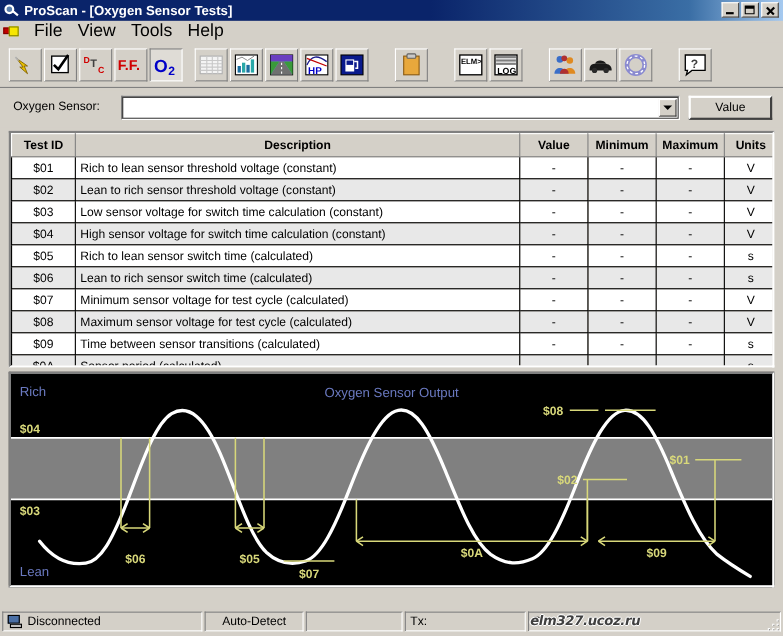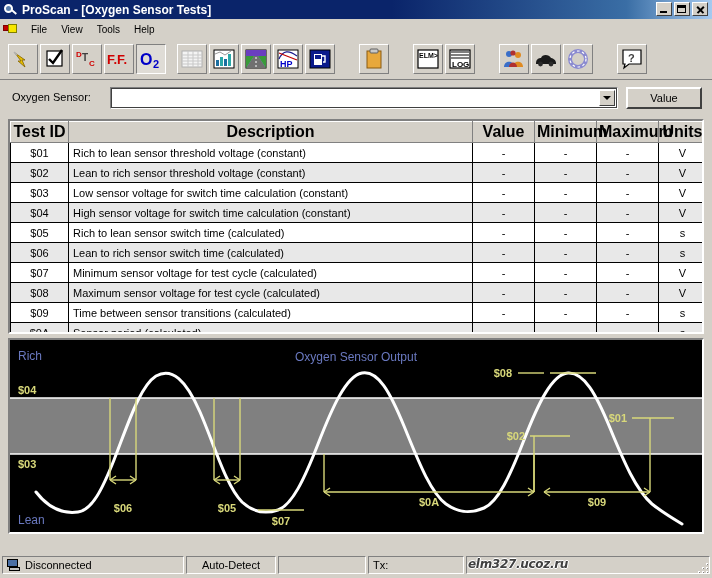--- a/index.html
+++ b/index.html
@@ -70,21 +70,21 @@
   .menubar {
     position: absolute; left: 0; top: 19px; width: 712px; height: 20px;
     background: #d4d0c8; display: flex; align-items: center; padding-left: 3px;
   }
   .mdi-icon {
     width: 16px; height: 14px; margin-right: 5px; position: relative; flex: none;
   }
   .mdi-icon .r { position: absolute; width: 6px; height: 6px; background: #c00000; left: 0; top: 3px; border: 1px solid #800000;}
   .mdi-icon .y { position: absolute; width: 9px; height: 9px; background: #f7e600; left: 5px; top: 2px; border: 1px solid #808000; }
   .menu-item {
-    padding: 2px 7px; font-size: 10px; color: #000; cursor: default;
+    padding: 2px 7px; font-size: 16px; color: #000; cursor: default;
   }
 
   
   .toolbar {
     position: absolute; left: 0; top: 39px; width: 712px; height: 41px;
     background: #d4d0c8; border-bottom: 1px solid #808080;
     display: flex; align-items: center; padding-left: 8px;
   }
   .tbtn {
     width: 30px; height: 30px; margin-right: 2px;
@@ -146,21 +146,21 @@
     border: 2px solid; border-color: #808080 #ffffff #ffffff #808080;
     overflow: hidden;
   }
   table.grid {
     border-collapse: collapse; width: 692px;
     font-size: 11px; table-layout: fixed;
   }
   table.grid th {
     background: #d4d0c8; height: 21px;
     border: 1px solid; border-color: #ffffff #808080 #808080 #ffffff;
-    font-weight: bold; font-size: 16px; color: #000;
+    font-weight: bold; font-size: 11px; color: #000;
     padding: 0 2px;
   }
   table.grid td {
     height: 20px; border: 1px solid #000000;
     padding: 0 4px; color: #000; background: #ffffff;
     white-space: nowrap; overflow: hidden;
   }
   table.grid tr.alt td { background: #e8e8e8; }
   td.c { text-align: center; }
 
@@ -182,21 +182,21 @@
   .spanel {
     height: 18px; background: #d4d0c8;
     border: 1px solid; border-color: #808080 #ffffff #ffffff #808080;
     display: flex; align-items: center; padding: 0 4px;
     font-size: 11px; color: #000; overflow: hidden; position: relative;
   }
   .sp1 { width: 182px; }
   .sp2 { width: 115px; }
   .sp3 { width: 90px; justify-content: center; }
   .sp4 { width: 88px; }
-  .sp5 { width: 96px; }
+  .sp5 { width: 110px; }
   .sp6 { flex: 1; }
   .pc-icon { width: 13px; height: 12px; position: relative; margin-right: 5px; flex:none;}
   .pc-icon .scr { position: absolute; left: 0; top: 0; width: 11px; height: 8px; background: #4a6fa5; border: 1px solid #000; }
   .pc-icon .base { position: absolute; left: 2px; top: 8px; width: 11px; height: 4px; background: #c0c0c0; border: 1px solid #000; }
   .car-icon { width: 16px; height: 9px; position: relative; margin-right: 5px; flex:none; }
   .car-icon .body { position: absolute; left: 0; top: 2px; width: 16px; height: 5px; background: #cc0000; border-radius: 5px 5px 2px 2px; }
   .car-icon .top { position: absolute; left: 4px; top: 0px; width: 8px; height: 3px; background: #cc0000; border-radius: 3px 3px 0 0; }
   .car-icon .w1, .car-icon .w2 { position: absolute; top: 6px; width: 4px; height: 3px; background: #222; border-radius: 50%; }
   .car-icon .w1 { left: 1px; } .car-icon .w2 { right: 1px; }
   .watermark {

